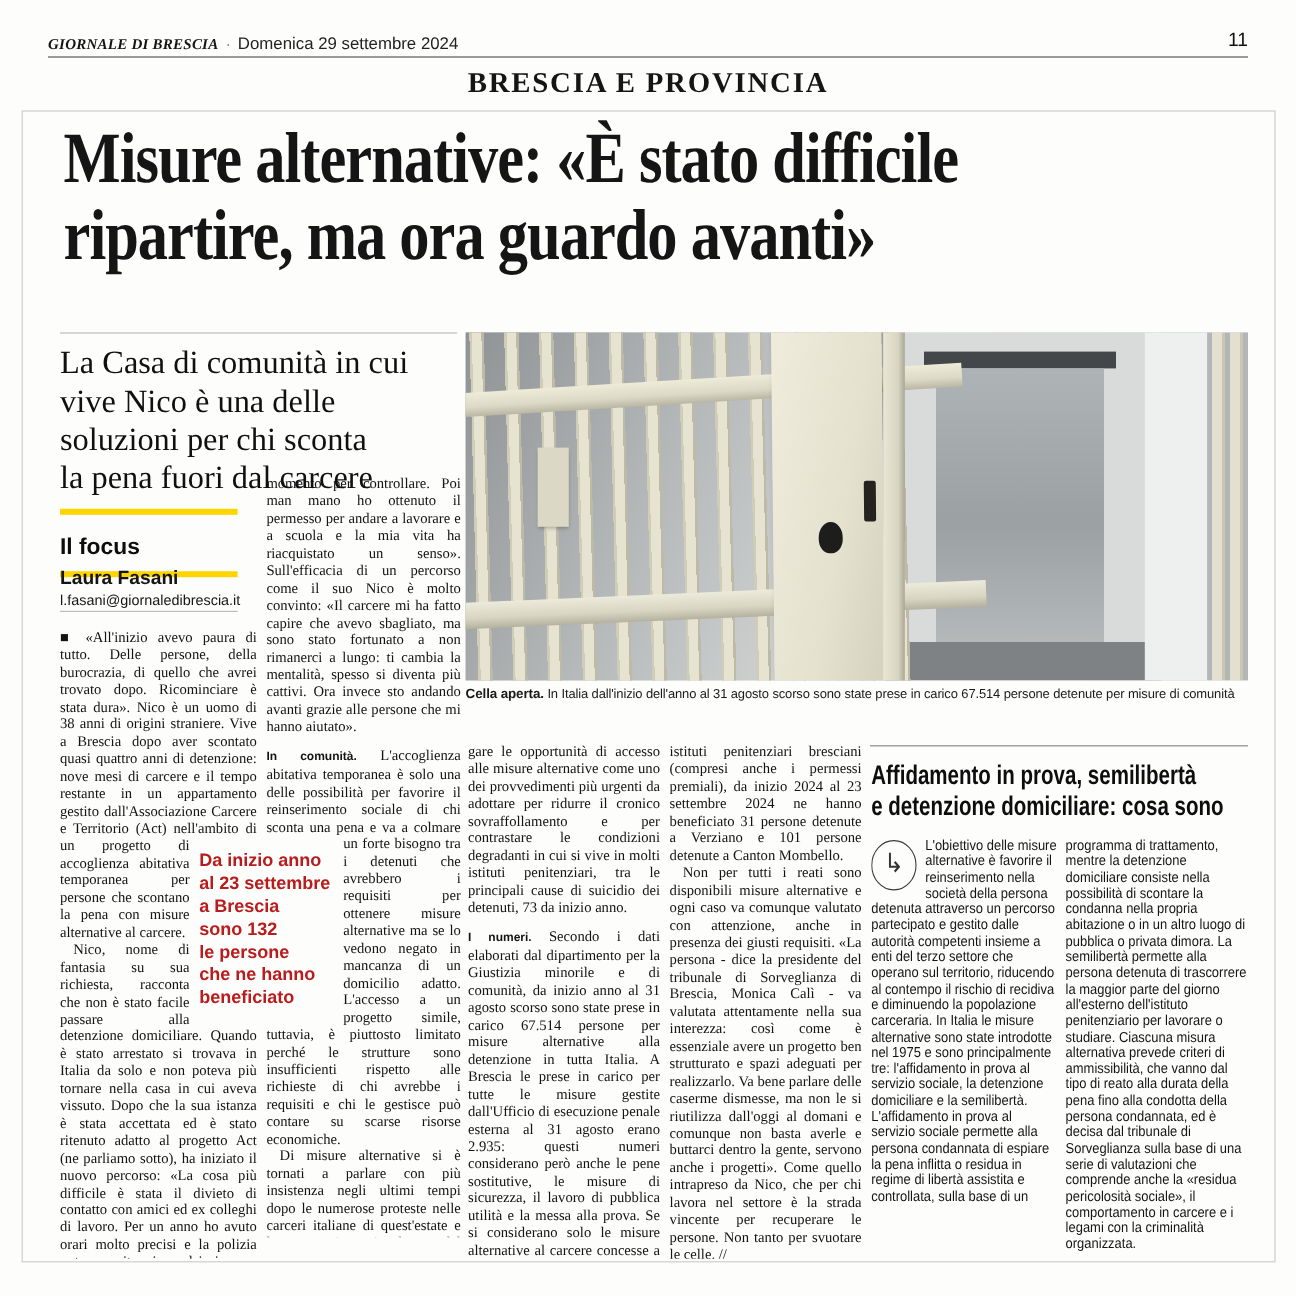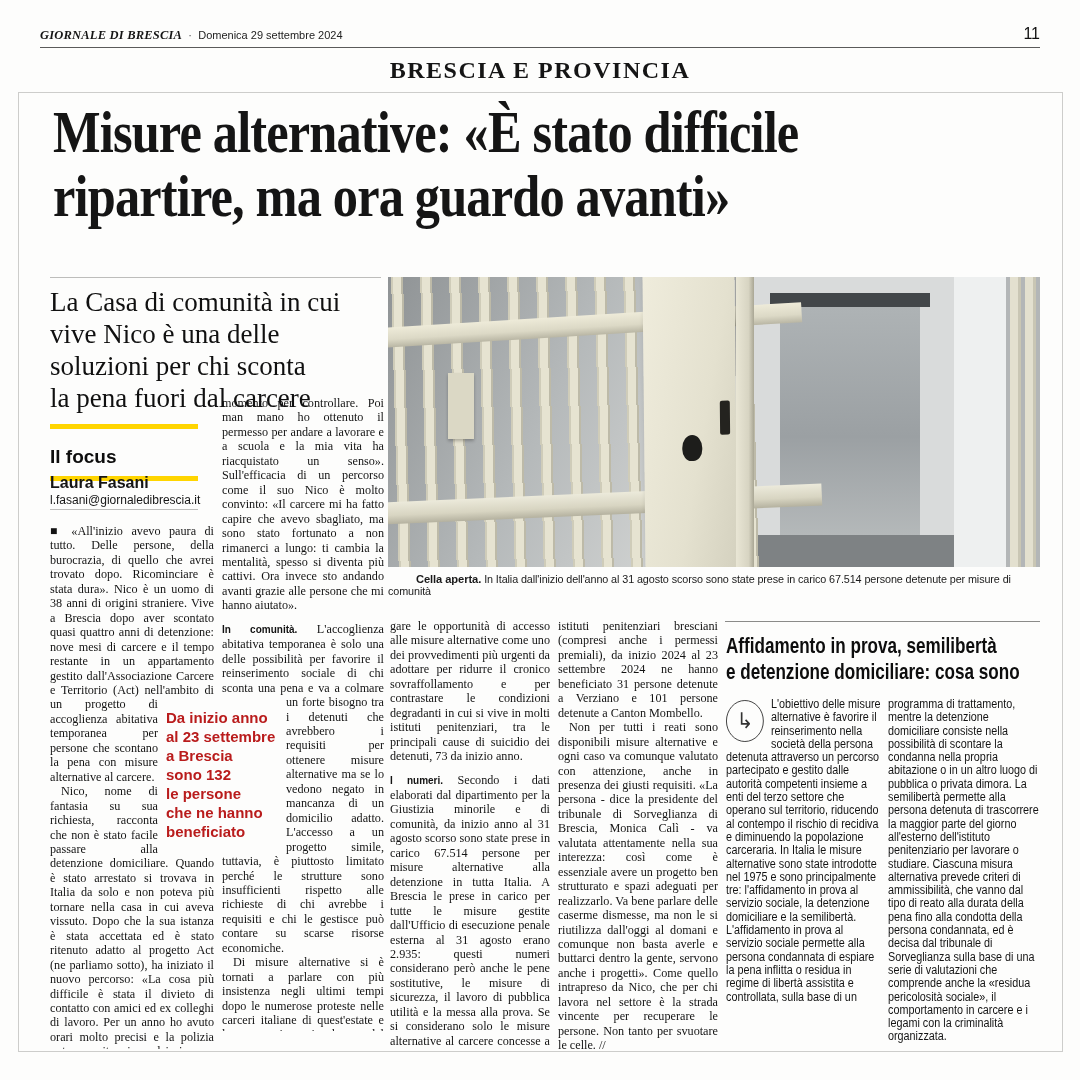--- a/index.html
+++ b/index.html
@@ -2,21 +2,21 @@
 <html><head>
 <meta charset="utf-8">
 <style>
   html,body{margin:0;padding:0;background:#e9e9e7;}
   .page{position:relative;width:1080px;height:1080px;background:#fdfdfc;overflow:hidden;
         font-family:"Liberation Serif", serif;color:#151515;}
   
   .masthead{position:absolute;left:40px;top:28px;width:1000px;height:18px;font-size:12.5px;}
   .mast-name{font-family:"Liberation Serif",serif;font-weight:bold;font-style:italic;letter-spacing:.2px;}
   .mast-sep{color:#666;margin:0 6px;font-family:"Liberation Sans",sans-serif;}
-  .mast-date{font-family:"Liberation Sans",sans-serif;font-size:11px;color:#222;text-align:center;}
+  .mast-date{font-family:"Liberation Sans",sans-serif;font-size:14px;color:#222;text-align:center;}
   .page-num{position:absolute;right:0;top:-3px;font-family:"Liberation Sans",sans-serif;font-size:16px;color:#111;margin-left:42px;}
   .head-rule{position:absolute;left:40px;top:47px;width:1000px;height:1px;background:#5a5a5a;}
   .section-title{position:absolute;left:0;top:57px;width:1080px;text-align:center;
         font-weight:bold;font-size:24px;letter-spacing:1.5px;}
   .outer-box{position:absolute;left:18px;top:92px;width:1043px;height:958px;border:1px solid #cdcdcb;}
   
   .headline{position:absolute;left:53px;top:100px;width:1300px;
         font-weight:bold;font-size:60px;line-height:64px;letter-spacing:-1px;
         white-space:pre-line;transform:scale(.84,1);transform-origin:left top;}
   
@@ -66,21 +66,21 @@
         background:linear-gradient(180deg,#eceadb 0%,#d8d5c2 60%,#b4b19f 100%);}
   .ph-hinge{position:absolute;left:60px;top:96px;width:26px;height:66px;background:#dbd8c5;box-shadow:0 2px 3px rgba(0,0,0,.25);}
   .ph-plate{position:absolute;left:256px;top:-4px;width:92px;height:298px;transform:rotate(-.6deg);
         background:linear-gradient(100deg,#efecdc 0%,#e4e1cf 60%,#d4d1bf 100%);box-shadow:3px 0 6px rgba(0,0,0,.28);}
   .ph-keyhole{position:absolute;left:38px;top:162px;width:20px;height:26px;background:#1d1d1b;border-radius:50% 50% 45% 45%;}
   .ph-slot{position:absolute;left:76px;top:128px;width:10px;height:34px;background:#24231f;border-radius:2px;}
   .ph-stile{position:absolute;left:348px;top:-6px;width:18px;height:302px;
         background:linear-gradient(90deg,#e9e6d5 0%,#d7d4c2 70%,#a9a694 100%);}
   .caption{position:absolute;left:388px;top:573px;width:660px;font-family:"Liberation Sans",sans-serif;
         font-size:10.8px;letter-spacing:-.1px;color:#1a1a1a;}
-  .caption b{font-size:11.2px;margin-left:28px;}
+  .caption b{font-size:11.2px;}
   
   .sb-rule{position:absolute;left:725px;top:621px;width:315px;height:1px;background:#8b8b89;}
   .sb-title{position:absolute;left:726px;top:633px;width:460px;font-family:"Liberation Sans",sans-serif;
         font-weight:bold;font-size:22.5px;line-height:26px;white-space:pre-line;
         transform:scale(.76,1);transform-origin:left top;color:#0d0d0d;}
   .sb-col{position:absolute;top:698px;width:172px;height:345px;overflow:hidden;
         font-family:"Liberation Sans",sans-serif;font-size:12px;line-height:13.3px;
         transform:scale(.9,1);transform-origin:left top;color:#141414;}
   #sbcol1{left:726px;}
   #sbcol2{left:888px;}

